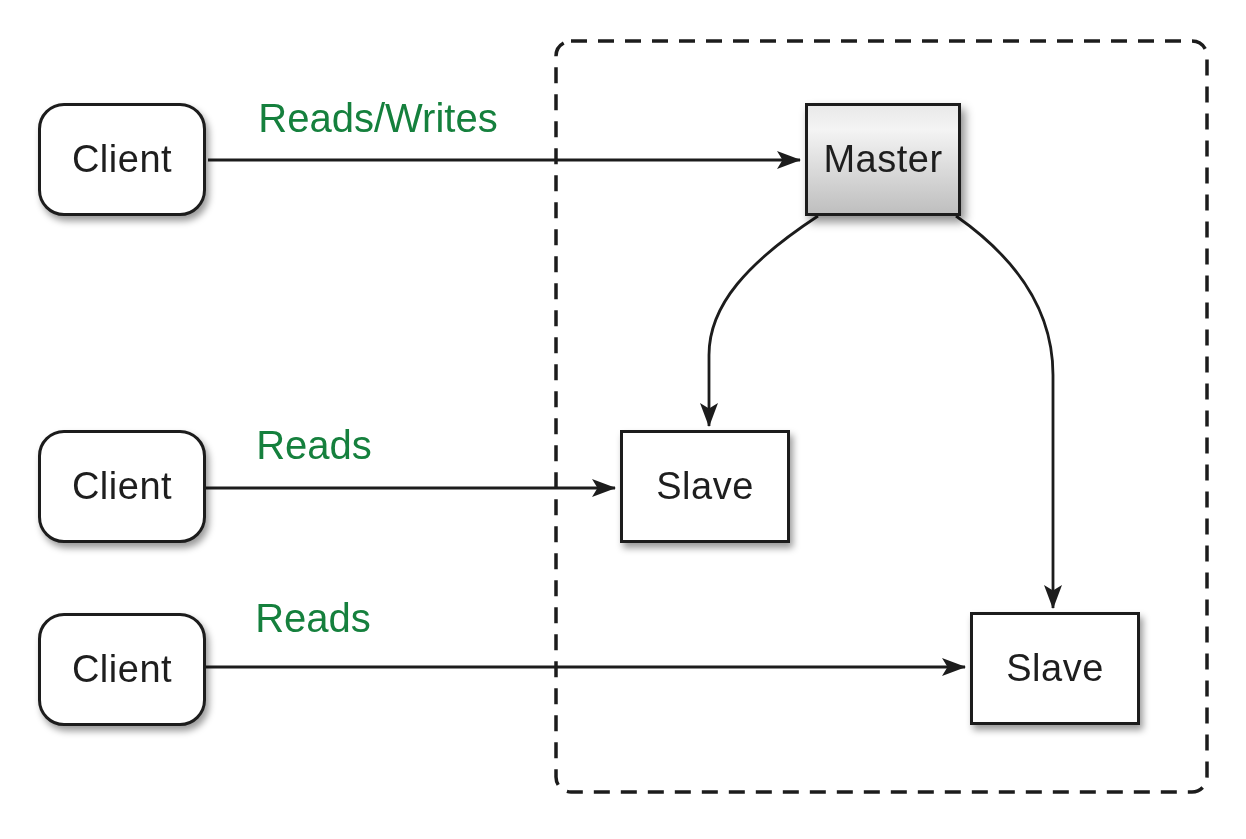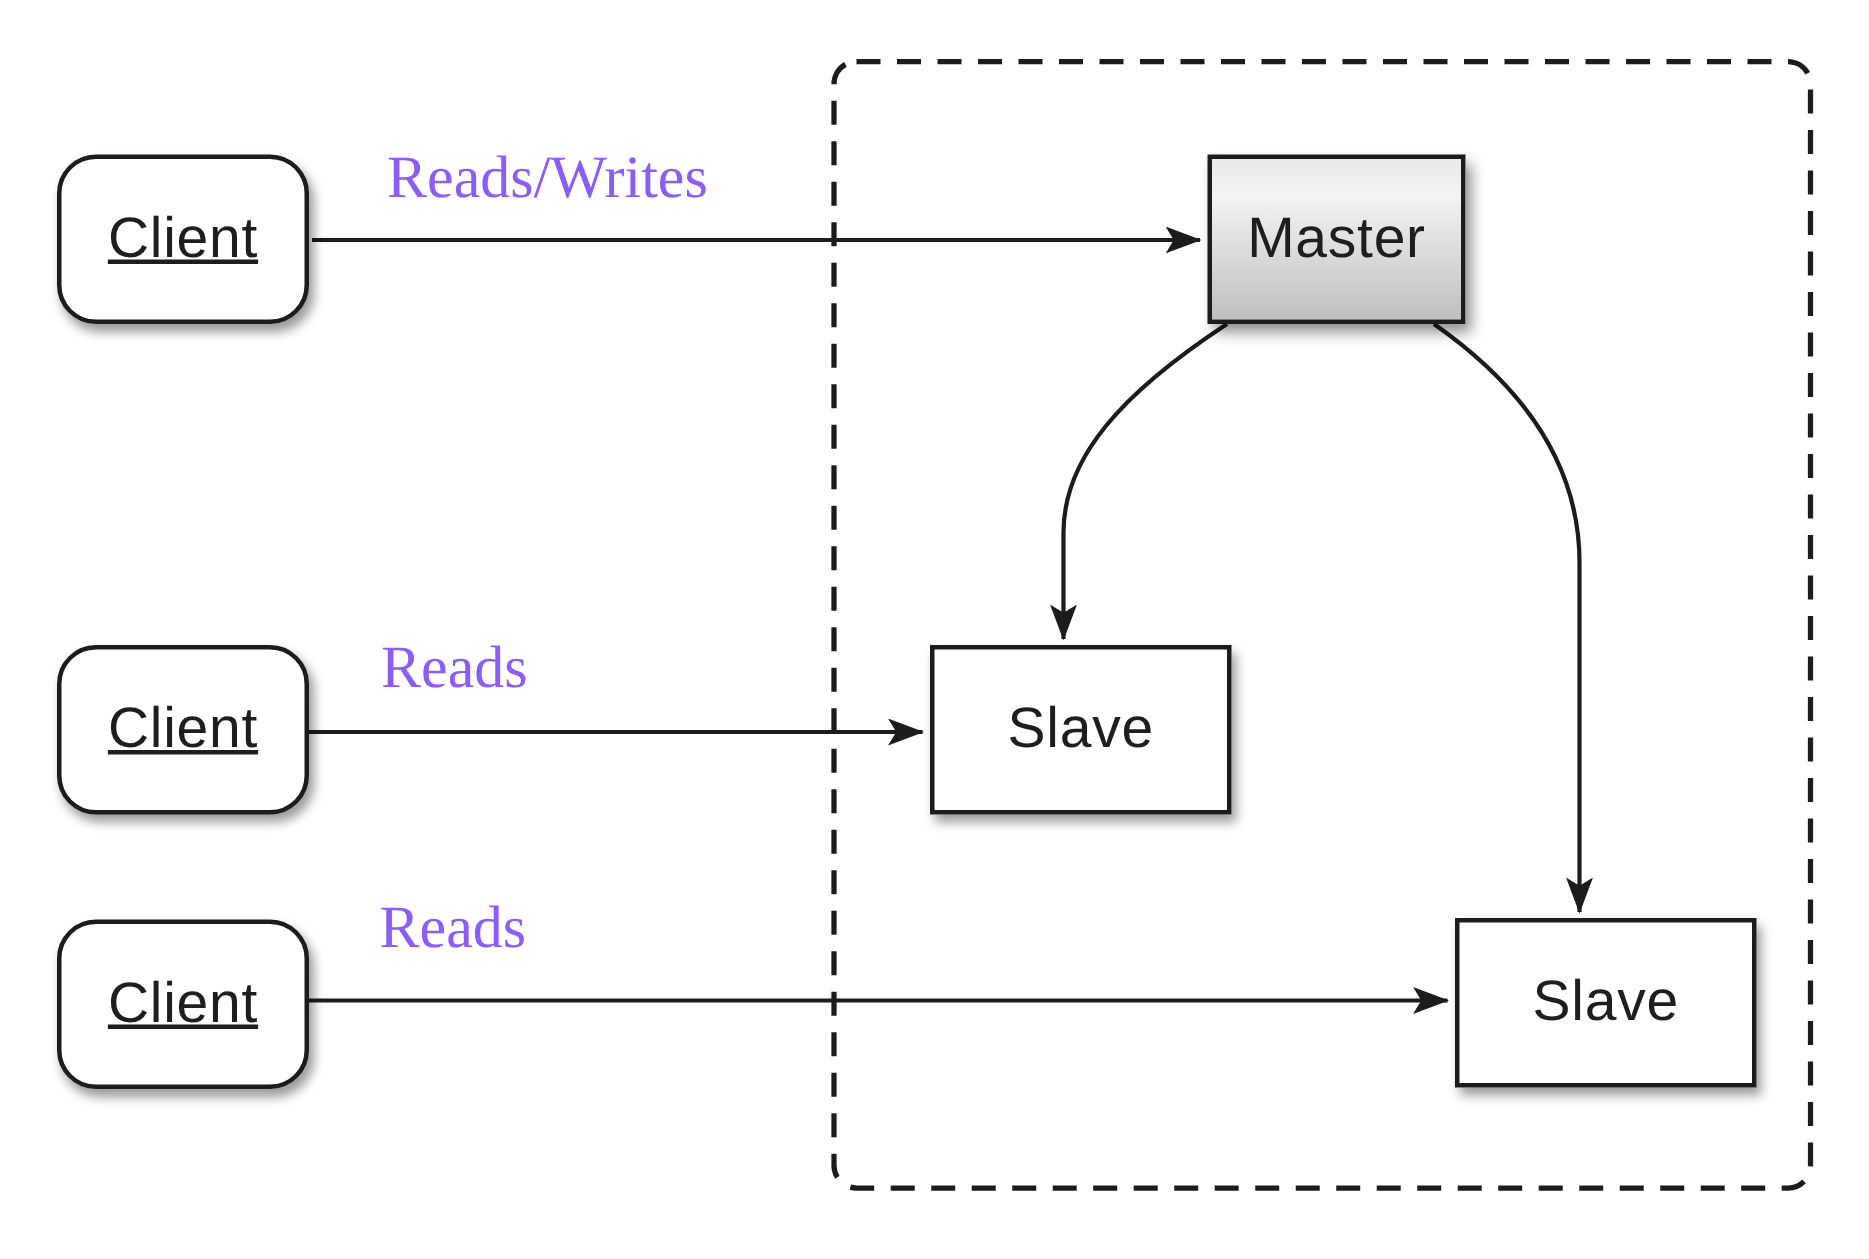--- a/index.html
+++ b/index.html
@@ -33,42 +33,40 @@
     background: #ffffff;
     color: #1e1e1e;
     font-size: 38px;
     letter-spacing: 0.5px;
     box-shadow: 3px 5px 7px rgba(0,0,0,0.40);
   }
   .node.client {
     width: 168px;
     height: 113px;
     border-radius: 26px;
-    text-decoration: underline;
   }
   .node.master {
     left: 805px;
     top: 103px;
-    width: 172px;
+    width: 156px;
     height: 113px;
     background: linear-gradient(180deg, #e9e9e9 0%, #f4f4f4 22%, #dadada 60%, #bfbfbf 100%);
     box-shadow: 4px 6px 9px rgba(0,0,0,0.45);
   }
   .node.slave {
-    width: 201px;
+    width: 170px;
     height: 113px;
   }
   .edge-label {
     position: absolute;
-    color: #8b5cf6;
+    color: #15803d;
     font-size: 40px;
     line-height: 1.05;
-    text-align: left;
+    text-align: center;
     white-space: nowrap;
-    font-family: Liberation Serif, serif;
   }
   #client1 { left: 38px;  top: 103px; }
   #client2 { left: 38px;  top: 430px; }
   #client3 { left: 38px;  top: 613px; }
   #slave1  { left: 620px; top: 430px; }
   #slave2  { left: 970px; top: 612px; }
   #lbl-reads-writes { left: 258px; top: 97px;  width: 240px; }
   #lbl-reads-1      { left: 254px; top: 424px; width: 120px; }
   #lbl-reads-2      { left: 253px; top: 597px; width: 120px; }
   #lbl-replication  { left: 776px; top: 266px; width: 200px; }

